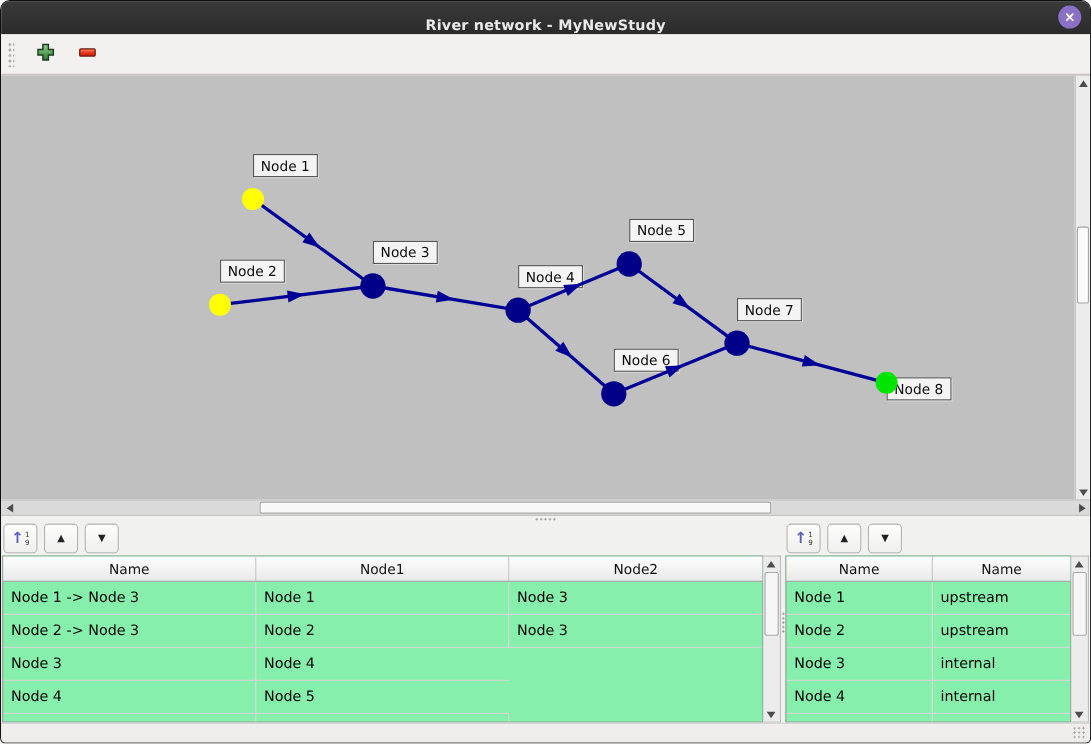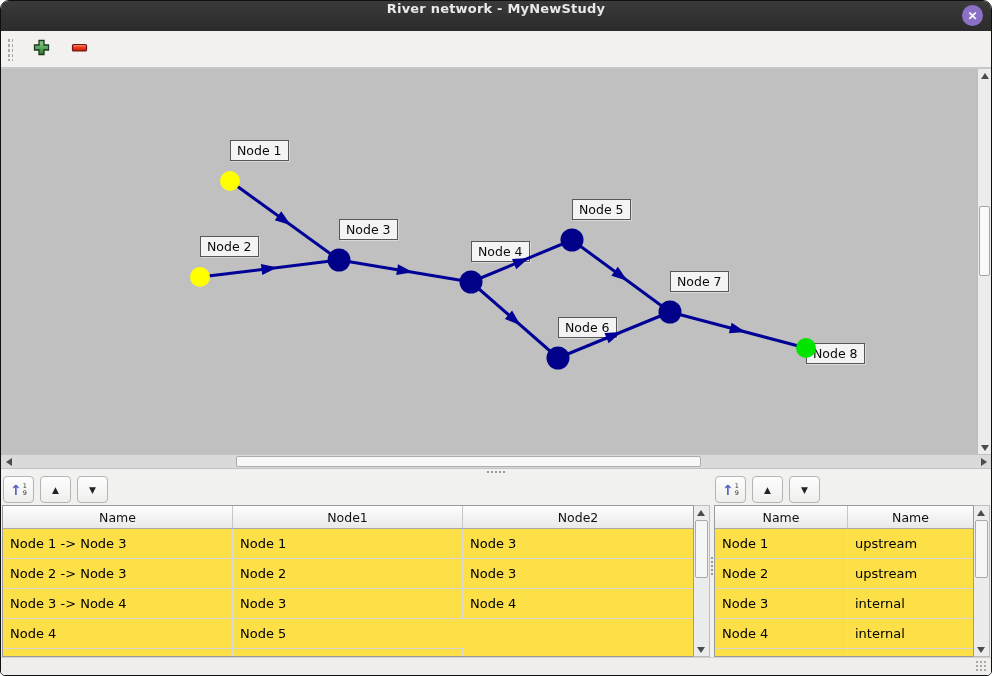--- a/index.html
+++ b/index.html
@@ -8,21 +8,21 @@
   .window {
     width:992px; height:676px; position:relative; overflow:hidden;
     border:1px solid #101010; border-radius:9px 9px 5px 5px;
     background:#f1f1f0; display:flex; flex-direction:column;
   }
 
   
   .titlebar {
     height:30px; flex:0 0 30px; position:relative;
     background:linear-gradient(#3a3a3a,#2b2b2b);
-    display:flex; align-items:flex-start; justify-content:center;
+    display:flex; align-items:flex-end; justify-content:center;
   }
   .titlebar .title { color:#e9e9e9; font-size:13px; font-weight:600; letter-spacing:.2px; }
   .close-btn {
     position:absolute; right:8px; top:4px; width:21px; height:21px; border-radius:50%;
     background:#8a71c6; color:#ffffff; font-size:12px; font-weight:bold;
     display:flex; align-items:center; justify-content:center; cursor:default;
     text-shadow:0 0 1px #fff;
   }
 
   
@@ -85,21 +85,21 @@
   .mini-btn {
     width:31px; height:27px; border:1px solid #b4b4b2; border-radius:4px;
     background:linear-gradient(#fdfdfd,#efefee);
     display:flex; align-items:center; justify-content:center; font-size:9px; color:#222;
   }
   .sort-glyph { display:flex; align-items:center; line-height:1; }
   .sort-arrow { color:#5560c0; font-size:14px; font-weight:bold; }
   .sort-digits { display:flex; flex-direction:column; font-size:6.5px; color:#333; margin-left:1px; }
 
   .table-row { flex:1 1 auto; display:flex; min-height:0; }
-  .data-table { flex:1 1 auto; border:1px solid #9b9b9b; background:#fde047; display:flex; flex-direction:column; min-width:0; }
+  .data-table { flex:1 1 auto; border:1px solid #9b9b9b; background:#86efac; display:flex; flex-direction:column; min-width:0; }
   .t-head { display:grid; height:23px; flex:0 0 23px;
     background:linear-gradient(#fefefe,#e9e9e9); border-bottom:1px solid #aaaaaa; }
   .t-head .hcell { display:flex; align-items:center; justify-content:center;
     font-size:12.5px; color:#111; border-right:1px solid #c6c6c6; overflow:hidden; }
   .t-head .hcell:last-child { border-right:none; }
   .t-body { flex:1 1 auto; overflow:hidden; }
   .t-row { display:grid; height:30px; }
   .t-row .cell { display:flex; align-items:center; padding:0 7px; font-size:13px; color:#000;
     border-right:1px solid #dadada; border-bottom:1px solid #d4d4d4; overflow:hidden; white-space:nowrap; }
   .t-row .cell:last-child { border-right:none; }
@@ -253,21 +253,20 @@
               <div class="cell">Node 1 -&gt; Node 3</div>
               <div class="cell">Node 1</div>
               <div class="cell">Node 3</div>
             </div>
             <div class="t-row cols-3">
               <div class="cell">Node 2 -&gt; Node 3</div>
               <div class="cell">Node 2</div>
               <div class="cell">Node 3</div>
             </div>
             <div class="t-row cols-3">
-              <div class="cell">Node 3 -&gt; Node 4</div>
               <div class="cell">Node 3</div>
               <div class="cell">Node 4</div>
             </div>
             <div class="t-row cols-3">
               <div class="cell">Node 4</div>
               <div class="cell">Node 5</div>
             </div>
             <div class="t-row cols-3 t-row-partial">
               <div class="cell"></div>
                 <div class="cell"></div>

